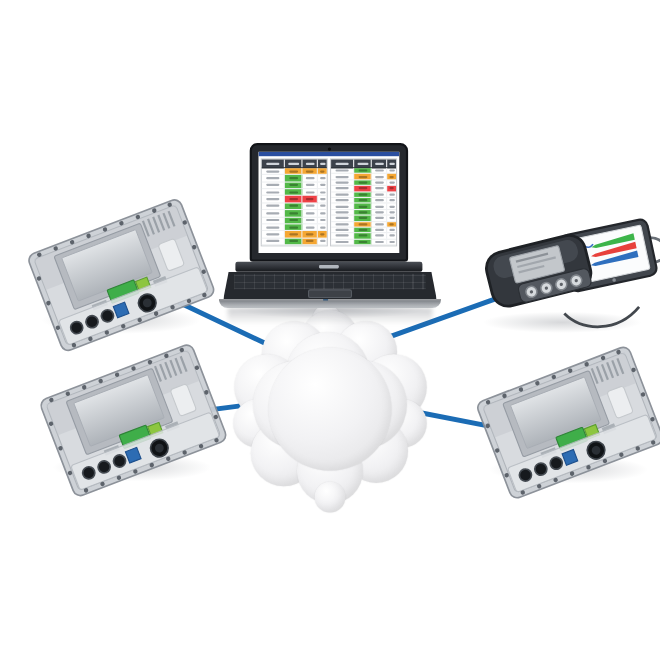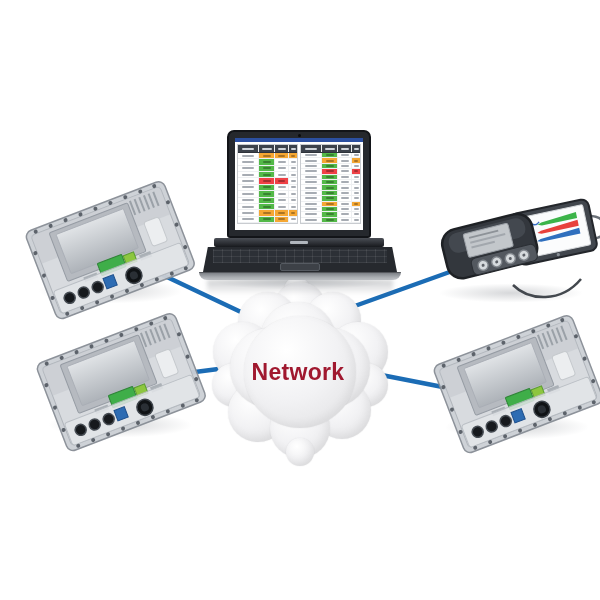--- a/index.html
+++ b/index.html
@@ -77,21 +77,20 @@
 
   <svg id="links-layer" width="600" height="600">
       <line x1="148" y1="268" x2="243" y2="313" stroke="#1b6cb5" stroke-width="4.5" stroke-linecap="round"></line>
       <line x1="296" y1="266" x2="296" y2="298" stroke="#1b6cb5" stroke-width="4.5" stroke-linecap="round"></line>
       <line x1="156" y1="377" x2="234" y2="367" stroke="#1b6cb5" stroke-width="4.5" stroke-linecap="round"></line>
       <line x1="352" y1="307" x2="458" y2="269" stroke="#1b6cb5" stroke-width="4.5" stroke-linecap="round"></line>
       <line x1="366" y1="372" x2="453" y2="389" stroke="#1b6cb5" stroke-width="4.5" stroke-linecap="round"></line>
     </svg>
 
   <div id="cloud">
-    <span id="cloud-label" style="color: rgb(160, 24, 47);">Network</span>
   <div class="cloud-circle" style="left: 284px; top: 277px; width: 26px; height: 26px;"></div>
       <div class="cloud-circle" style="left: 274px; top: 282px; width: 52px; height: 52px;"></div>
       <div class="cloud-circle" style="left: 238px; top: 292px; width: 60px; height: 60px;"></div>
       <div class="cloud-circle" style="left: 305px; top: 292px; width: 56px; height: 56px;"></div>
       <div class="cloud-circle" style="left: 260px; top: 302px; width: 76px; height: 76px;"></div>
       <div class="cloud-circle" style="left: 213px; top: 322px; width: 60px; height: 60px;"></div>
       <div class="cloud-circle" style="left: 328px; top: 322px; width: 60px; height: 60px;"></div>
       <div class="cloud-circle" style="left: 212px; top: 363px; width: 44px; height: 44px;"></div>
       <div class="cloud-circle" style="left: 344px; top: 363px; width: 44px; height: 44px;"></div>
       <div class="cloud-circle" style="left: 228px; top: 382px; width: 60px; height: 60px;"></div>

